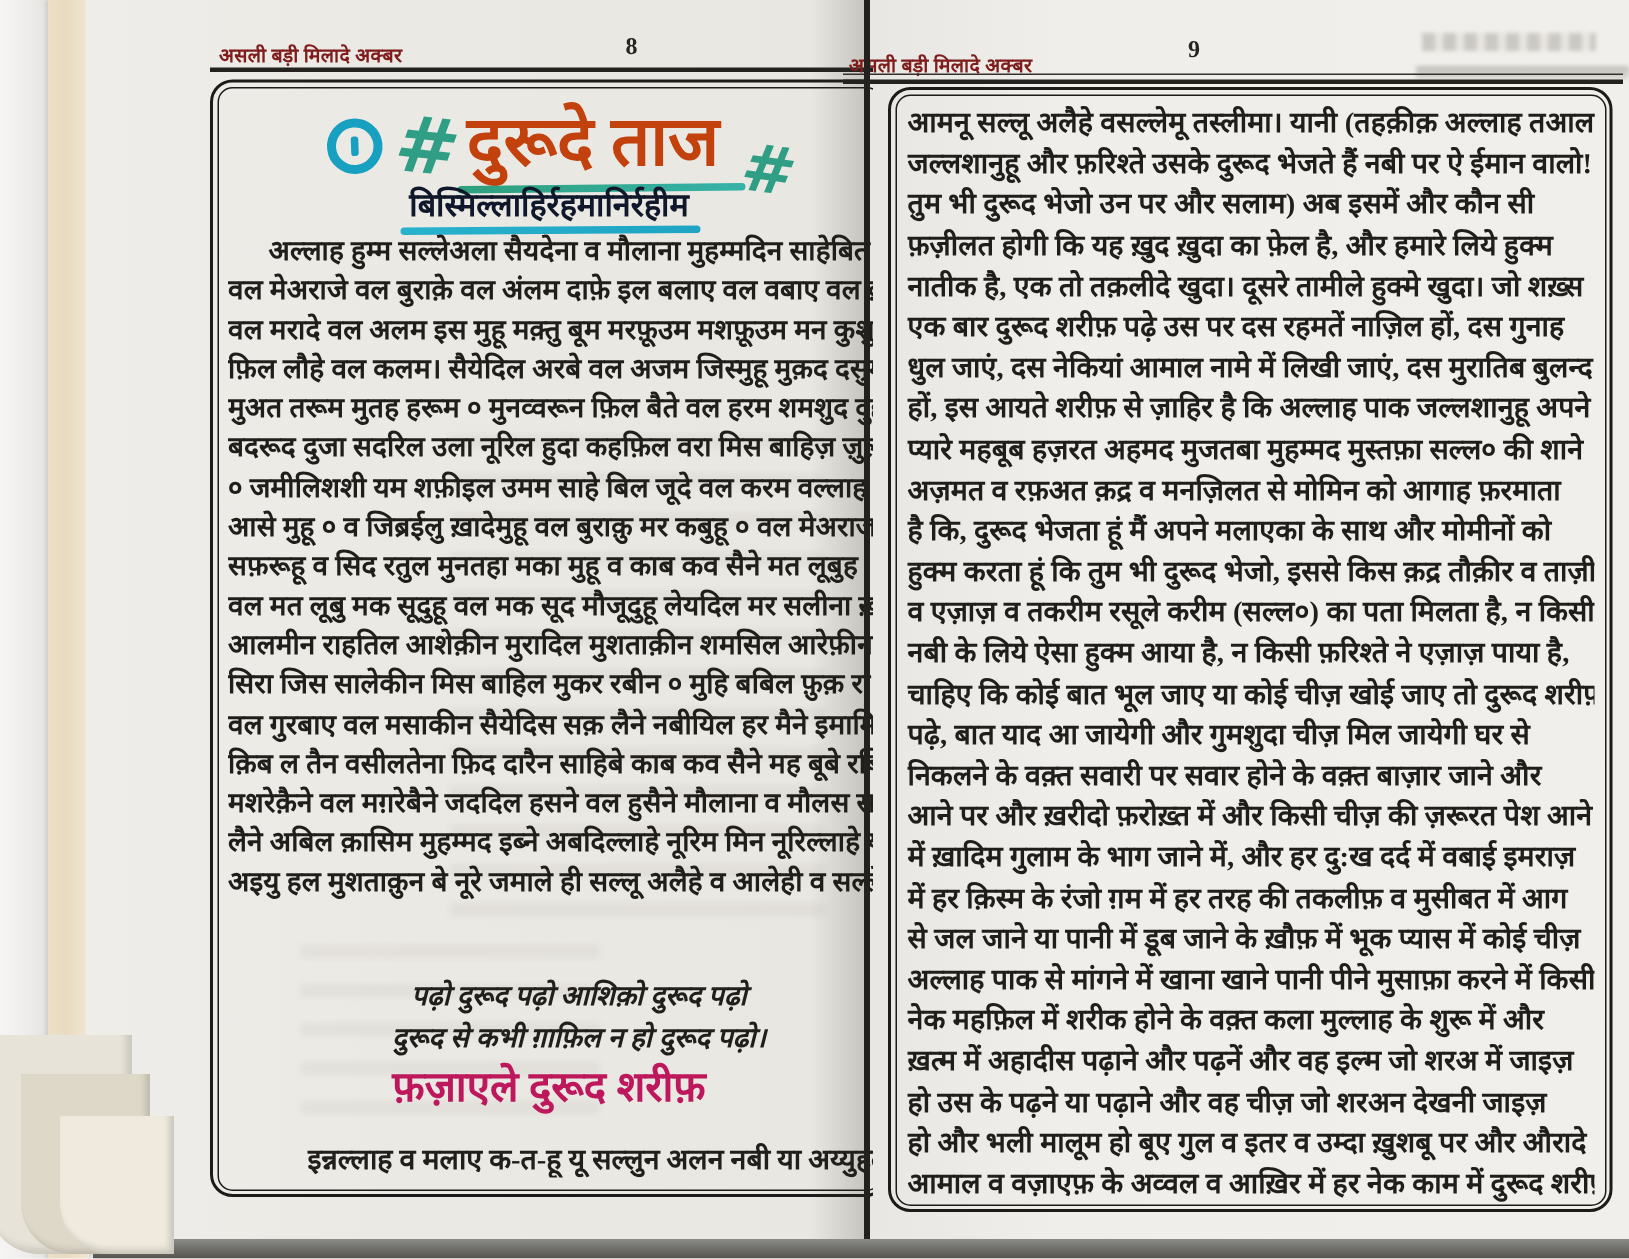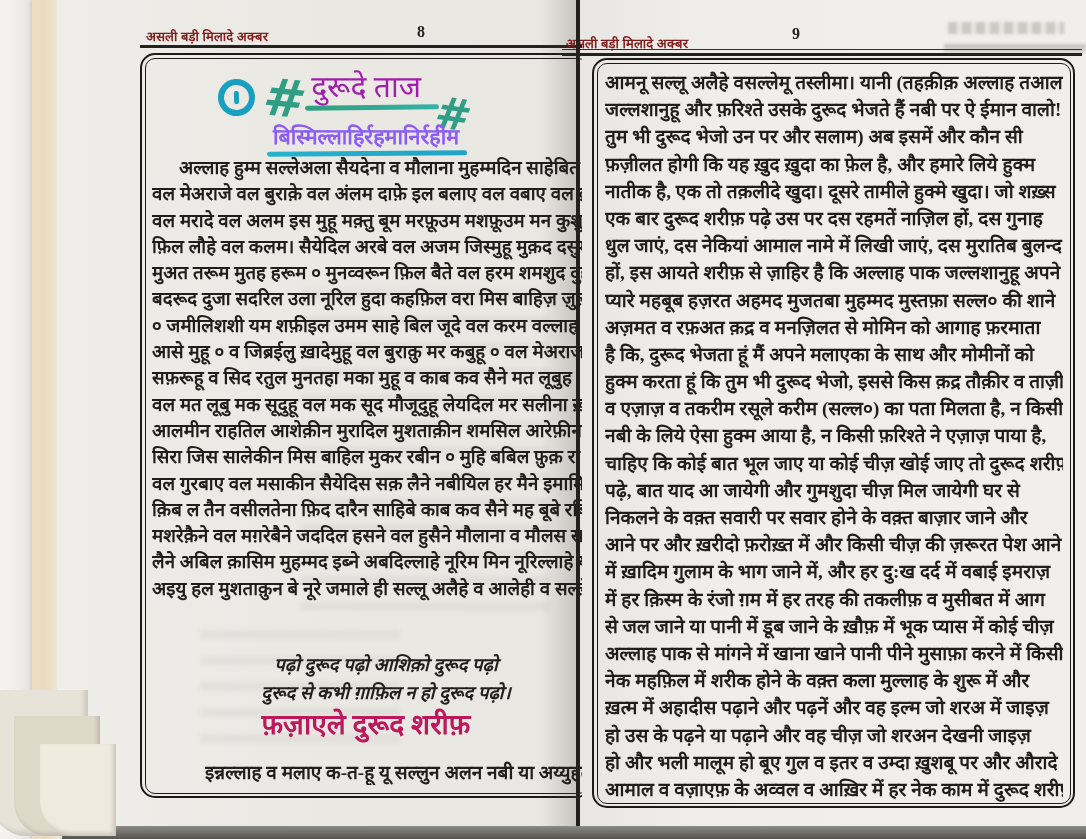--- a/index.html
+++ b/index.html
@@ -50,25 +50,25 @@
   #frame-left{left:140px;top:53px;width:452px;height:745px;z-index:4;}
   #frame-right{left:592px;top:58px;width:483px;height:750px;z-index:7;}
   
   #title-row{left:218px;top:70px;z-index:5;display:flex;align-items:flex-start;gap:8px;}
   #badge-circle{width:25px;height:25px;margin-top:9px;border:6px solid #18a0c0;border-radius:50%;
     display:flex;align-items:center;justify-content:center;transform:rotate(-6deg);}
   #badge-bar{width:5px;height:13px;background:#18a0c0;border-radius:2px;transform:rotate(4deg);}
   .hash{font-family:"DejaVu Sans",sans-serif;color:#2f9e85;font-weight:700;font-style:italic;line-height:1;}
   #hash-1{font-size:52px;transform:rotate(6deg);margin-top:2px;}
   #hash-2{font-size:44px;transform:rotate(8deg);margin-top:22px;margin-left:2px;}
-  #title-text{font-size:30px;font-weight:400;line-height:1.1;position:relative;padding:0 4px;color:#a21caf;}
+  #title-text{font-size:46px;font-weight:700;line-height:1.1;position:relative;padding:0 4px;color:#c2410c;}
   #title-underline{position:absolute;left:-2px;right:-14px;bottom:-7px;height:5px;border-radius:3px;
     background:linear-gradient(90deg,#2fa07c,#35b2a8);transform:rotate(-.6deg);}
   #bismillah-wrap{left:150px;top:121px;width:432px;text-align:center;z-index:5;}
-  #bismillah{display:inline-block;font-size:21.5px;font-weight:800;position:relative;color:#8b5cf6;}
+  #bismillah{display:inline-block;font-size:21.5px;font-weight:800;position:relative;color:#0f172a;}
   #bismillah-underline{position:absolute;left:-6px;right:-8px;bottom:-5px;height:4.5px;border-radius:3px;
     background:linear-gradient(90deg,#28b2cc,#1fa4c4);transform:rotate(-.4deg);}
   .bodytext{font-size:18.6px;font-weight:600;line-height:26.3px;letter-spacing:.1px;color:#201e1a;}
   #body-left{left:152px;top:155px;width:434px;height:502px;overflow:hidden;z-index:5;}
   #body-left div{white-space:nowrap;height:26.3px;}
   #body-left div:first-child{text-indent:27px;}
   #verse{left:238px;top:651px;width:296px;text-align:center;z-index:5;
     font-size:18.5px;font-style:italic;font-weight:600;line-height:28px;}
   #verse div{white-space:nowrap;}
   #section-heading{left:150px;top:704px;width:432px;text-align:center;z-index:5;

